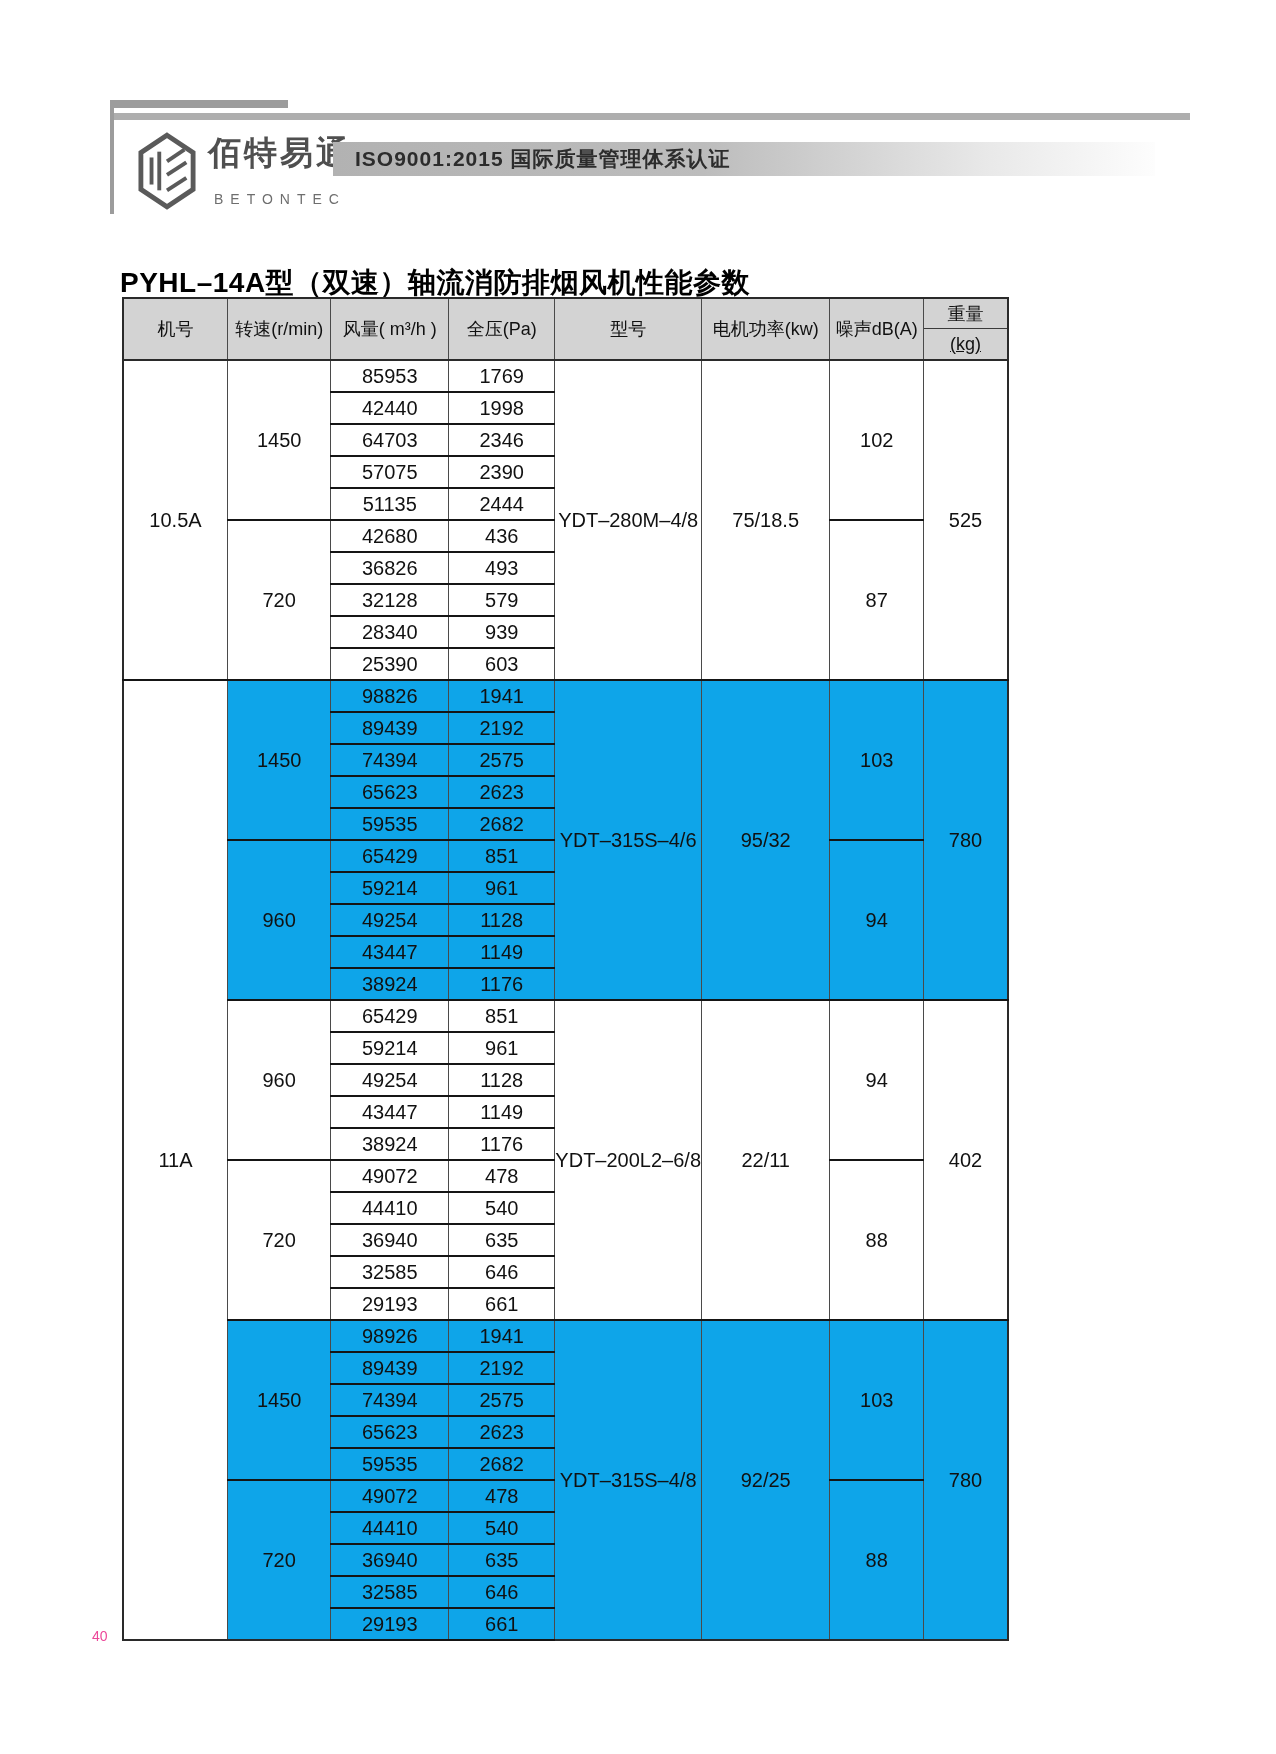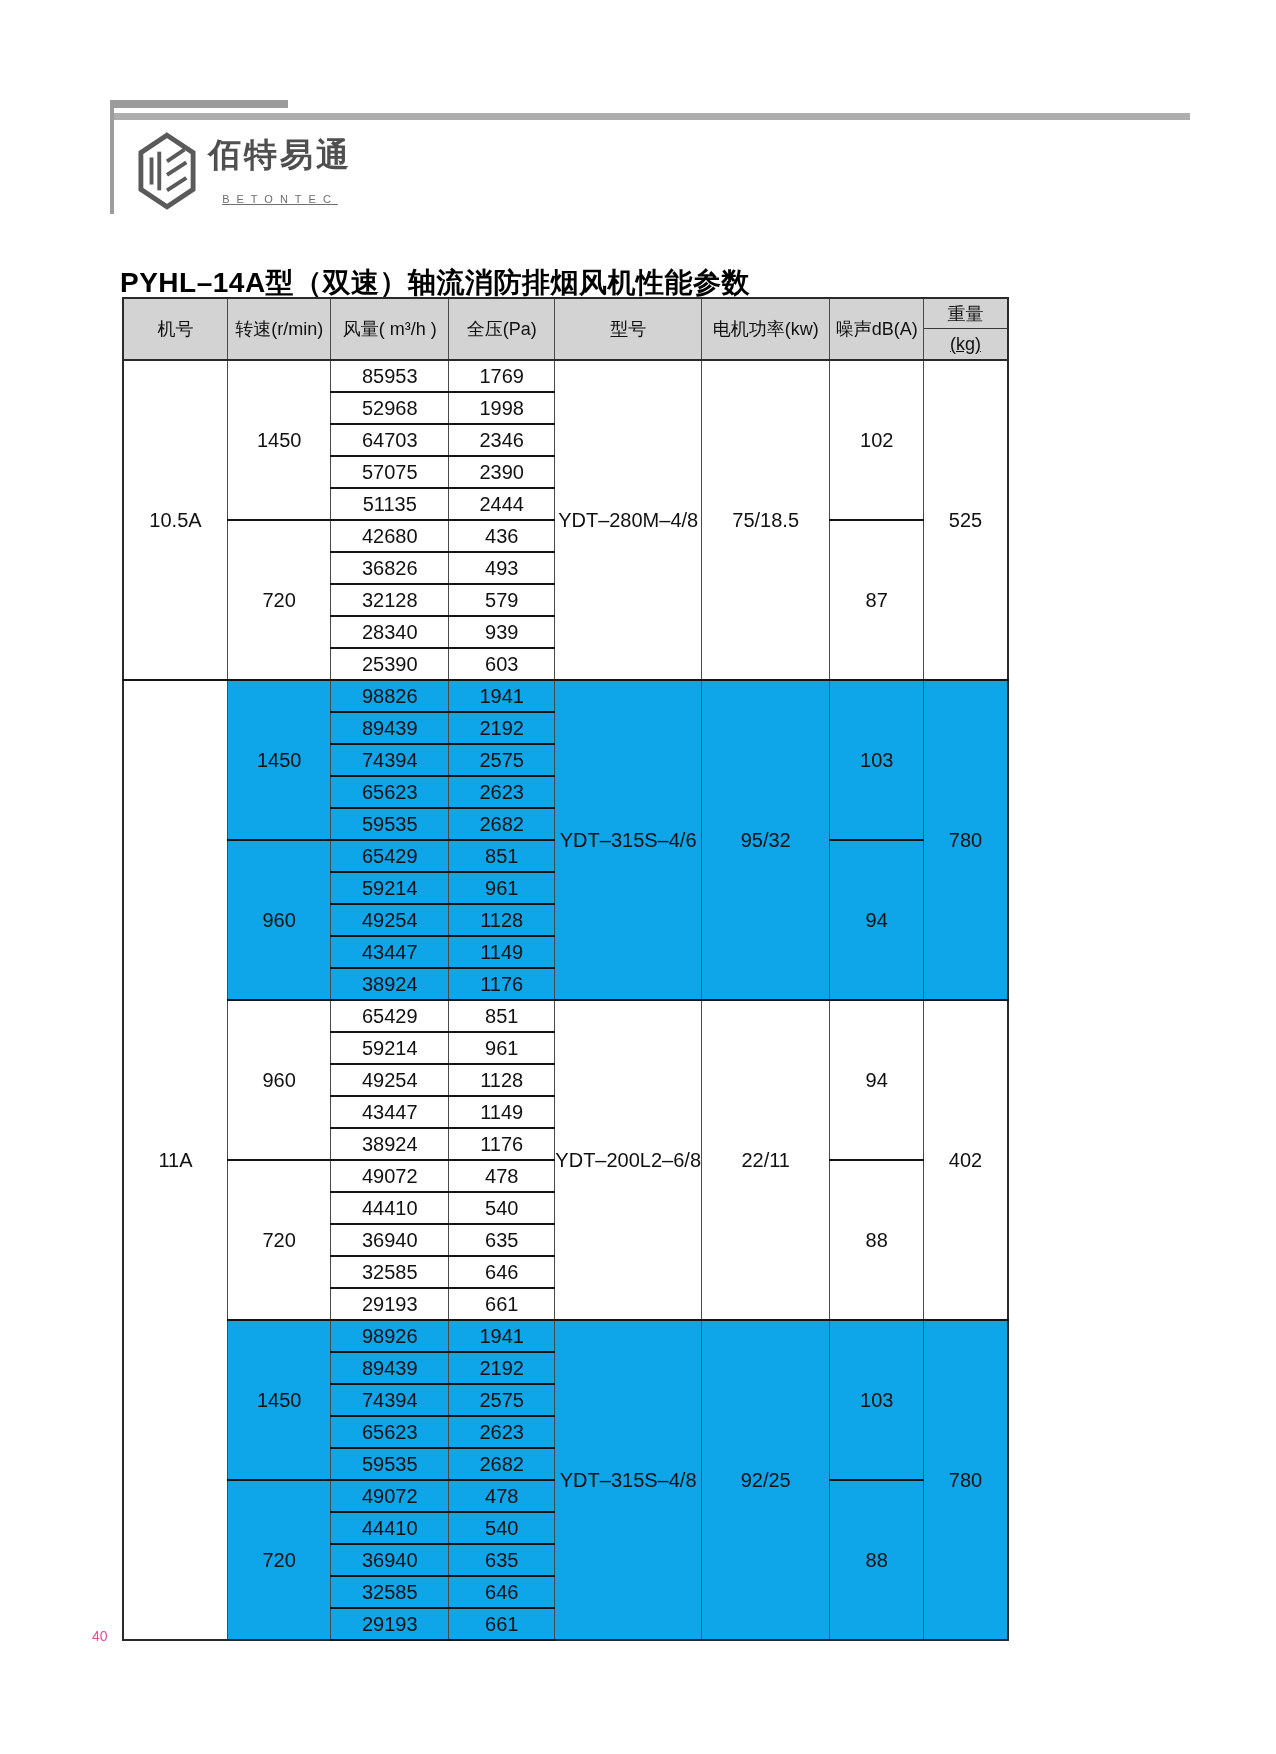--- a/index.html
+++ b/index.html
@@ -8,21 +8,21 @@
     font-family:"Liberation Sans","DejaVu Sans",sans-serif;color:#111;
   }
   
   .v-line{position:absolute;left:110px;top:100px;width:4px;height:114px;background:#9c9c9c;}
   .bar-short{position:absolute;left:110px;top:100px;width:178px;height:8px;background:#9c9c9c;}
   .bar-long{position:absolute;left:114px;top:113px;width:1076px;height:7px;background:#aeaeae;}
   .logo{position:absolute;left:138px;top:132px;display:flex;align-items:center;}
   .logo-icon{width:58px;height:78px;margin-right:12px;}
   .brand-text{display:flex;flex-direction:column;align-items:center;}
   .brand-name{font-size:33px;font-weight:600;color:#4f4f4f;letter-spacing:3px;line-height:1.1;}
-  .brand-sub{font-size:11px;letter-spacing:7px;color:#6e6e6e;margin-top:19px;text-decoration:underline;}
+  .brand-sub{font-size:14px;letter-spacing:7px;color:#6e6e6e;margin-top:19px;}
   .iso-banner{
     position:absolute;left:333px;top:142px;width:822px;height:34px;
     background:linear-gradient(to right,#b2b2b2 0%,#bcbcbc 45%,#e9e9e9 80%,#fdfdfd 100%);
     line-height:34px;padding-left:22px;box-sizing:border-box;
     font-size:21px;font-weight:bold;color:#2c2c2c;letter-spacing:1px;white-space:nowrap;
   }
   
   .doc-title{position:absolute;left:120px;top:240px;font-size:28px;font-weight:bold;color:#000;letter-spacing:0.5px;white-space:nowrap;margin-top:24px;}
   
   .spec-table{
@@ -66,20 +66,21 @@
         <path d="M30 44 L50 31" stroke-width="4"></path>
         <path d="M30 60 L50 47" stroke-width="4"></path>
       </g>
     </svg>
     <div class="brand-text">
       <div class="brand-name">佰特易通</div>
       <div class="brand-sub">BETONTEC</div>
     </div>
   </div>
 
+  <div class="iso-banner">ISO9001:2015 国际质量管理体系认证</div>
 
   <div class="doc-title">PYHL–14A型（双速）轴流消防排烟风机性能参数</div>
 
   <table class="spec-table">
     <colgroup>
       <col style="width:11.80%">
         <col style="width:11.70%">
         <col style="width:13.30%">
       <col style="width:12.00%">
         <col style="width:16.57%">
@@ -107,21 +108,21 @@
           <td class="machine" rowspan="10">10.5A</td>
           <td class="speed" rowspan="5">1450</td>
           <td class="num">85953</td>
           <td class="num">1769</td>
           <td class="model" rowspan="10">YDT–280M–4/8</td>
           <td class="power" rowspan="10">75/18.5</td>
           <td class="noise" rowspan="5">102</td>
           <td class="weight" rowspan="10">525</td>
         </tr>
         <tr>
-          <td class="num">52968</td>
+          <td class="num">42440</td>
           <td class="num">1998</td>
         </tr>
         <tr>
           <td class="num">64703</td>
           <td class="num">2346</td>
         </tr>
         <tr>
           <td class="num">57075</td>
           <td class="num">2390</td>
         </tr>

